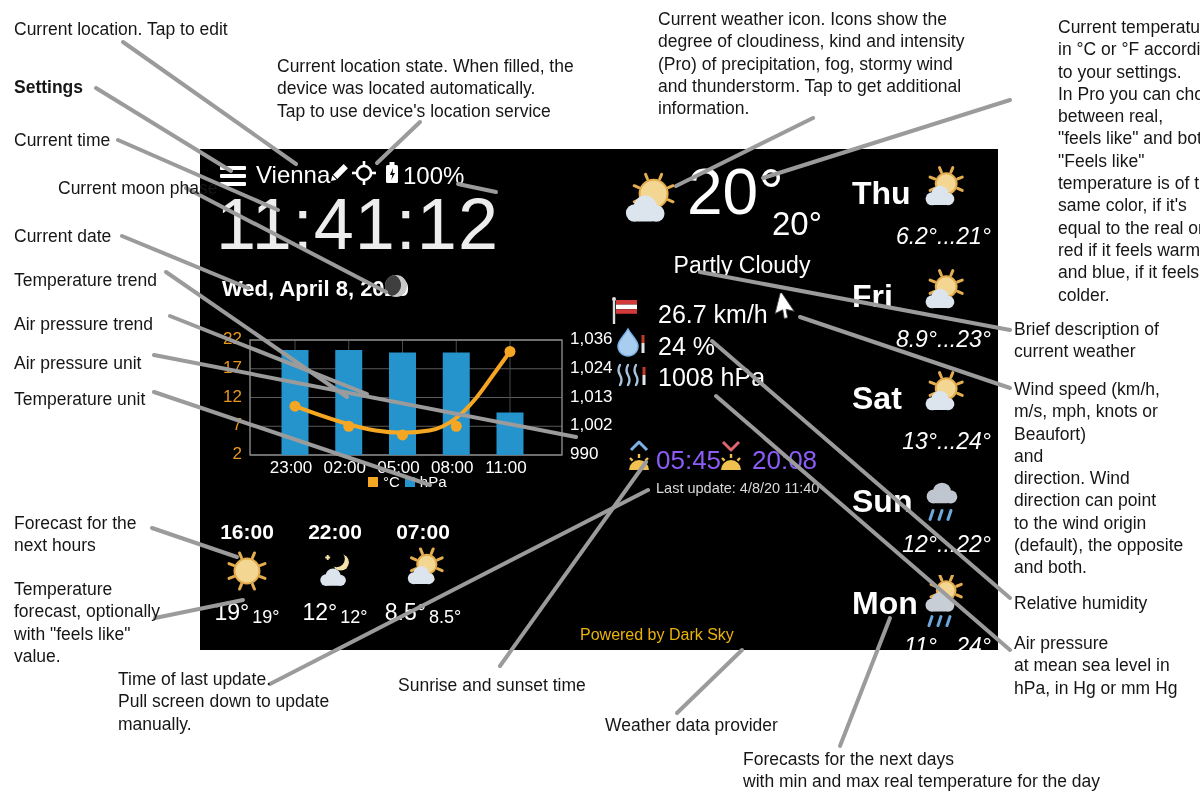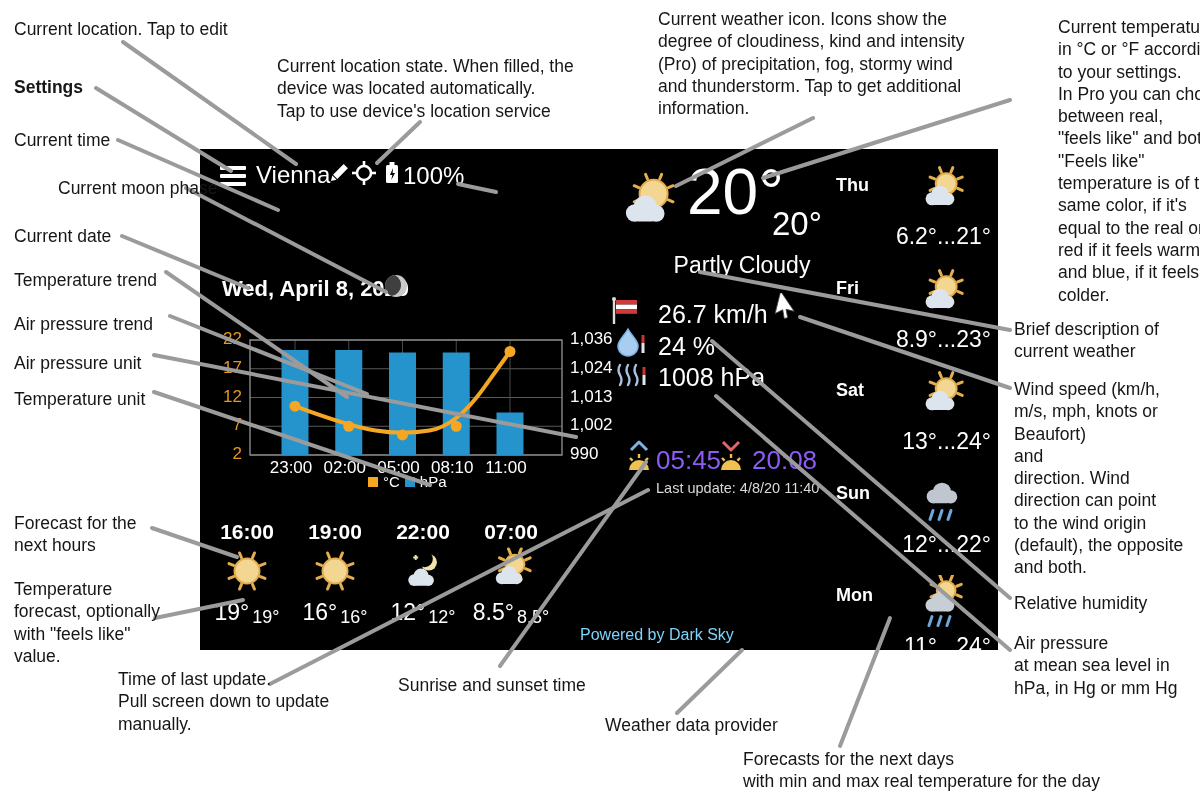--- a/index.html
+++ b/index.html
@@ -14,39 +14,39 @@
   .dateTxt{font-size:22px;font-weight:bold;color:#fff;}
   .viennaTxt{font-size:24px;color:#fff;}
   .pctTxt{font-size:24px;color:#fff;}
   .batNote{font-size:19px;line-height:23px;color:#fff;white-space:pre-line;}
   .bigTemp{font-size:64px;font-weight:300;color:#fff;}
   .feelsTemp{font-size:33px;font-weight:300;color:#fff;}
   .summary{font-size:23px;color:#fff;text-align:center;width:200px;}
   .condTxt{font-size:25px;color:#fff;}
   .sunTxt{font-size:26px;color:#8b5cf6;}
   .updTxt{font-size:14.5px;color:#d9d9d9;}
-  .provTxt{font-size:16px;color:#7dd3fc;}
+  .provTxt{font-size:16px;color:#eab308;}
   .axisL{position:absolute;width:40px;text-align:right;font-size:17px;}
   .axisR{position:absolute;width:50px;text-align:left;font-size:17px;color:#fff;}
   .axisX{position:absolute;width:56px;text-align:center;font-size:17px;color:#fff;}
   .legend{position:absolute;font-size:15px;color:#fff;display:flex;align-items:center;gap:5px;}
   .legend .sw{width:10px;height:10px;display:inline-block;}
   
   .hourGrid{position:absolute;display:grid;grid-template-columns:repeat(6,88px);}
   .hourCell{position:relative;height:118px;text-align:center;}
   .hourTime{font-size:21px;font-weight:bold;color:#fff;margin-top:10px;}
   .hourIcon{margin-top:3px;height:50px;}
   .hourTemps{margin-top:2px;color:#fff;font-size:23px;}
   .hourFeels{font-size:18px;vertical-align:-3px;margin-left:3px;}
   
   .dayCol{position:absolute;}
   .dayRow{position:absolute;width:157px;height:100px;}
-  .dayName{position:absolute;left:0;top:10px;font-size:18px;font-weight:bold;color:#fff;}
+  .dayName{position:absolute;left:16px;top:10px;font-size:32px;font-weight:bold;color:#fff;}
   .dayIcon{position:absolute;right:25px;top:0px;width:52px;height:52px;}
-  .dayRange{position:absolute;right:2px;top:58px;font-size:23px;color:#fff;}
+  .dayRange{position:absolute;right:2px;top:58px;font-size:23px;color:#fff;font-style:italic;}
   
   #lines{position:absolute;left:0;top:0;pointer-events:none;}
 </style>
 </head>
 <body>
 
 <div id="canvas">
 
   <div class="app">
 
@@ -77,20 +77,21 @@
     </div>
     <div class="abs" style="left:185px;top:13px;">
       <svg width="14" height="22">
           <rect x="4.5" y="0" width="5" height="3" fill="#fff"></rect>
           <rect x="1" y="3" width="12" height="18" rx="1.5" fill="#fff"></rect>
           <polygon points="8,6 5,13 7.3,13 6.3,18 10,11 7.6,11" fill="#000"></polygon>
         </svg>
     </div>
     <div class="abs pctTxt" style="left:203px;top:13px;">100%</div>
 
+    <div class="abs clock" style="left:16px;top:34px;">11:41:12</div>
     <div class="abs dateTxt" style="left:22px;top:127px;">Wed, April 8, 2020</div>
     <div class="abs" style="left:183px;top:124px;">
       <svg width="26" height="26">
           <defs>
             <clipPath id="mclip">
               <circle cx="13" cy="13" r="11"></circle>
             </clipPath>
           </defs>
           <circle cx="13" cy="13" r="11" fill="#C9C9C9"></circle>
           <circle cx="7" cy="12" r="11" fill="#3F3F3F" clip-path="url(#mclip)"></circle>
@@ -226,35 +227,20 @@
               <line x1="18.4587438993535" y1="37.37777563076343" x2="16.54532673752805" y2="41.99717329331986" stroke="#E4AE4F" stroke-width="3" stroke-linecap="round"></line>
               <line x1="10.622224369236568" y1="29.5412561006465" x2="6.0028267066801355" y2="31.45467326247195" stroke="#E4AE4F" stroke-width="3" stroke-linecap="round"></line>
               <line x1="10.622224369236566" y1="18.4587438993535" x2="6.002826706680132" y2="16.545326737528054" stroke="#E4AE4F" stroke-width="3" stroke-linecap="round"></line>
               <line x1="18.458743899353493" y1="10.622224369236571" x2="16.54532673752804" y2="6.002826706680139" stroke="#E4AE4F" stroke-width="3" stroke-linecap="round"></line>
               <line x1="29.541256100646503" y1="10.62222436923657" x2="31.454673262471953" y2="6.0028267066801355" stroke="#E4AE4F" stroke-width="3" stroke-linecap="round"></line>
               <line x1="37.37777563076343" y1="18.458743899353493" x2="41.99717329331986" y2="16.54532673752804" stroke="#E4AE4F" stroke-width="3" stroke-linecap="round"></line>
             </svg></div>
           <div class="hourTemps"><span>19°</span><span class="hourFeels" style="color:#fff">19°</span></div>
         </div>
         <div class="hourCell">
-          <div class="hourTime">19:00</div>
-          <div class="hourIcon"><svg width="48" height="48" viewBox="0 0 48 48">
-              <circle cx="24" cy="24" r="12.48" fill="#F4D693" stroke="#E4AE4F" stroke-width="2"></circle>
-              <line x1="37.37777563076343" y1="29.5412561006465" x2="41.99717329331986" y2="31.45467326247195" stroke="#E4AE4F" stroke-width="3" stroke-linecap="round"></line>
-              <line x1="29.5412561006465" y1="37.37777563076343" x2="31.45467326247195" y2="41.99717329331986" stroke="#E4AE4F" stroke-width="3" stroke-linecap="round"></line>
-              <line x1="18.4587438993535" y1="37.37777563076343" x2="16.54532673752805" y2="41.99717329331986" stroke="#E4AE4F" stroke-width="3" stroke-linecap="round"></line>
-              <line x1="10.622224369236568" y1="29.5412561006465" x2="6.0028267066801355" y2="31.45467326247195" stroke="#E4AE4F" stroke-width="3" stroke-linecap="round"></line>
-              <line x1="10.622224369236566" y1="18.4587438993535" x2="6.002826706680132" y2="16.545326737528054" stroke="#E4AE4F" stroke-width="3" stroke-linecap="round"></line>
-              <line x1="18.458743899353493" y1="10.622224369236571" x2="16.54532673752804" y2="6.002826706680139" stroke="#E4AE4F" stroke-width="3" stroke-linecap="round"></line>
-              <line x1="29.541256100646503" y1="10.62222436923657" x2="31.454673262471953" y2="6.0028267066801355" stroke="#E4AE4F" stroke-width="3" stroke-linecap="round"></line>
-              <line x1="37.37777563076343" y1="18.458743899353493" x2="41.99717329331986" y2="16.54532673752804" stroke="#E4AE4F" stroke-width="3" stroke-linecap="round"></line>
-            </svg></div>
-          <div class="hourTemps"><span>16°</span><span class="hourFeels" style="color:#fff">16°</span></div>
-        </div>
-        <div class="hourCell">
           <div class="hourTime">22:00</div>
           <div class="hourIcon"><svg width="48" height="48" viewBox="0 0 48 48">
               <circle cx="29.759999999999998" cy="15.36" r="8.16" fill="#F3E3A8"></circle>
               <circle cx="25.68" cy="12.096" r="8.16" fill="#000"></circle>
               <g stroke="#F3E3A8" stroke-width="2">
                 <line x1="16.703999999999997" y1="8.015999999999998" x2="16.703999999999997" y2="12.911999999999999"></line>
                 <line x1="14.255999999999998" y1="10.463999999999999" x2="19.151999999999997" y2="10.463999999999999"></line>
               </g>
               <g fill="#DCE4EE">
                 <circle cx="15.120000000000003" cy="33.072" r="5.846399999999999"></circle>
@@ -399,21 +385,21 @@
       <div class="axisL" style="left:2px;top:266.25px;color:#E8971E">7</div>
       <div class="axisL" style="left:2px;top:295px;color:#E8971E">2</div>
       <div class="axisR" style="left:370px;top:180px">1,036</div>
       <div class="axisR" style="left:370px;top:208.75px">1,024</div>
       <div class="axisR" style="left:370px;top:237.5px">1,013</div>
       <div class="axisR" style="left:370px;top:266.25px">1,002</div>
       <div class="axisR" style="left:370px;top:295px">990</div>
       <div class="axisX" style="left:63px;top:309px">23:00</div>
       <div class="axisX" style="left:116.75px;top:309px">02:00</div>
       <div class="axisX" style="left:170.5px;top:309px">05:00</div>
-      <div class="axisX" style="left:224.25px;top:309px">08:10</div>
+      <div class="axisX" style="left:224.25px;top:309px">08:00</div>
       <div class="axisX" style="left:278px;top:309px">11:00</div>
     </div>
 
   <svg id="lines" width="1200" height="800">
     <g stroke="#9B9B9B" stroke-width="4" stroke-linecap="round">
       <line x1="123" y1="42" x2="296" y2="164"></line>
       <line x1="96" y1="88" x2="231" y2="171"></line>
       <line x1="118" y1="140" x2="278" y2="210"></line>
       <line x1="186" y1="188" x2="386" y2="292"></line>
       <line x1="122" y1="236" x2="248" y2="288"></line>

